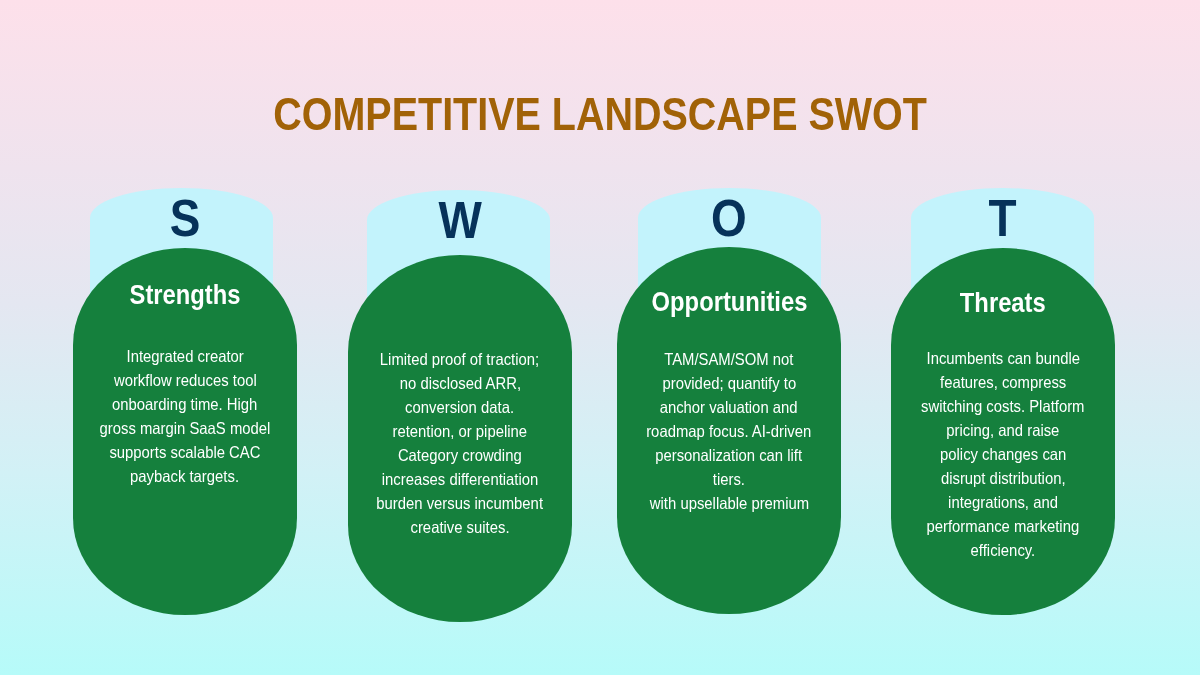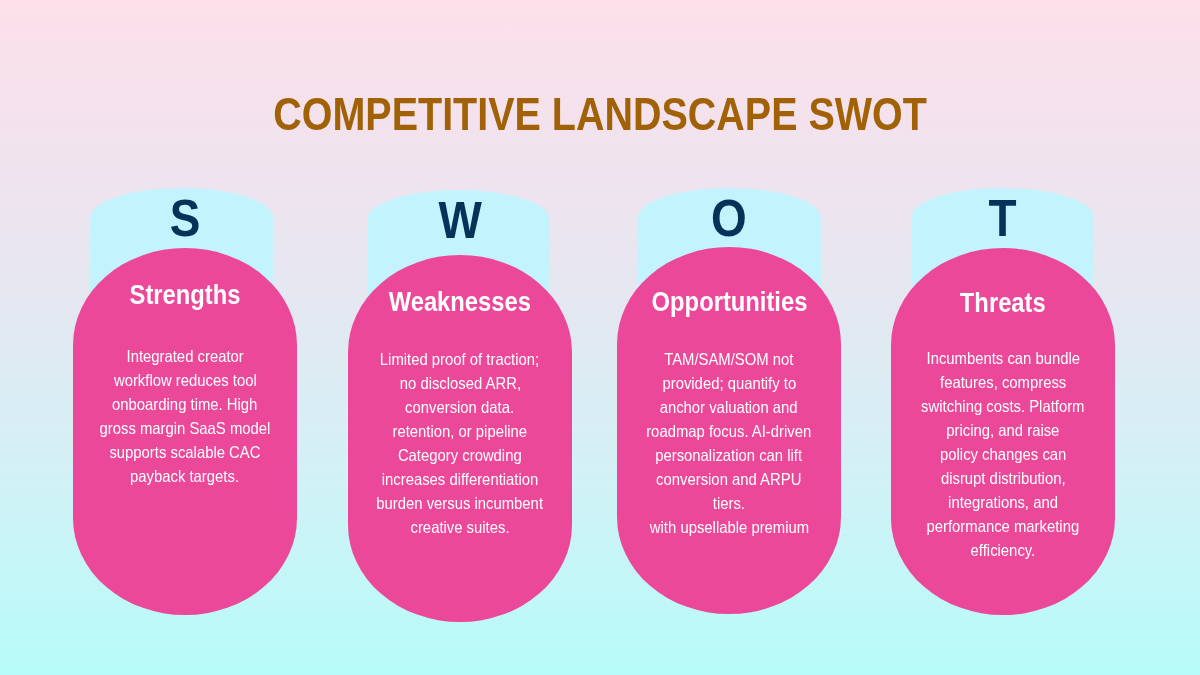--- a/index.html
+++ b/index.html
@@ -22,21 +22,21 @@
     border-bottom-left-radius:0; border-bottom-right-radius:0;
   }
   .letter {
     position:absolute; left:0; right:0; top:2px; text-align:center;
     font-family:"Liberation Sans", sans-serif; font-weight:700;
     font-size:51px; color:#06325a; line-height:58px;
   }
   .letter span { display:inline-block; transform:scaleX(0.9); }
   .capsule {
     position:absolute; left:0; top:60px; width:224px; height:367px;
-    background:#ec4899;
+    background:#15803d;
     border-radius: 112px / 97px;
   }
   .heading {
     position:absolute; left:0; right:0; top:30px; text-align:center;
     font-weight:700; font-size:27px; color:#ffffff; line-height:34px;
   }
   .heading span { display:inline-block; transform:scaleX(0.88); }
   .body {
     position:absolute; left:6px; right:6px; top:96px; text-align:center;
     color:#ffffff; font-size:16.5px; line-height:24px;
@@ -62,21 +62,20 @@
       <div class="line"><span>supports scalable CAC</span></div>
       <div class="line"><span>payback targets.</span></div>
     </div>
   </div>
 </div>
 
 <div class="card" style="left:348px; top:190px;">
   <div class="tab" style="left:19px;"></div>
   <div class="letter"><span>W</span></div>
   <div class="capsule" style="top:65px;">
-    <div class="heading"><span>Weaknesses</span></div>
     <div class="body" style="top:92px;">
       <div class="line"><span>Limited proof of traction;</span></div>
       <div class="line"><span>no disclosed ARR,</span></div>
       <div class="line"><span>conversion data.</span></div>
       <div class="line"><span>retention, or pipeline</span></div>
       <div class="line"><span>Category crowding</span></div>
       <div class="line"><span>increases differentiation</span></div>
       <div class="line"><span>burden versus incumbent</span></div>
       <div class="line"><span>creative suites.</span></div>
     </div>
@@ -87,21 +86,20 @@
   <div class="tab" style="left:21px;"></div>
   <div class="letter"><span>O</span></div>
   <div class="capsule" style="top:59px;">
     <div class="heading" style="top:38px;"><span>Opportunities</span></div>
     <div class="body" style="top:100px;">
       <div class="line"><span>TAM/SAM/SOM not</span></div>
       <div class="line"><span>provided; quantify to</span></div>
       <div class="line"><span>anchor valuation and</span></div>
       <div class="line"><span>roadmap focus. AI-driven</span></div>
       <div class="line"><span>personalization can lift</span></div>
-      <div class="line"><span>conversion and ARPU</span></div>
       <div class="line"><span>tiers.</span></div>
       <div class="line"><span>with upsellable premium</span></div>
     </div>
   </div>
 </div>
 
 <div class="card" style="left:891px; top:188px;">
   <div class="tab" style="left:20px;"></div>
   <div class="letter"><span>T</span></div>
   <div class="capsule" style="top:60px;">

